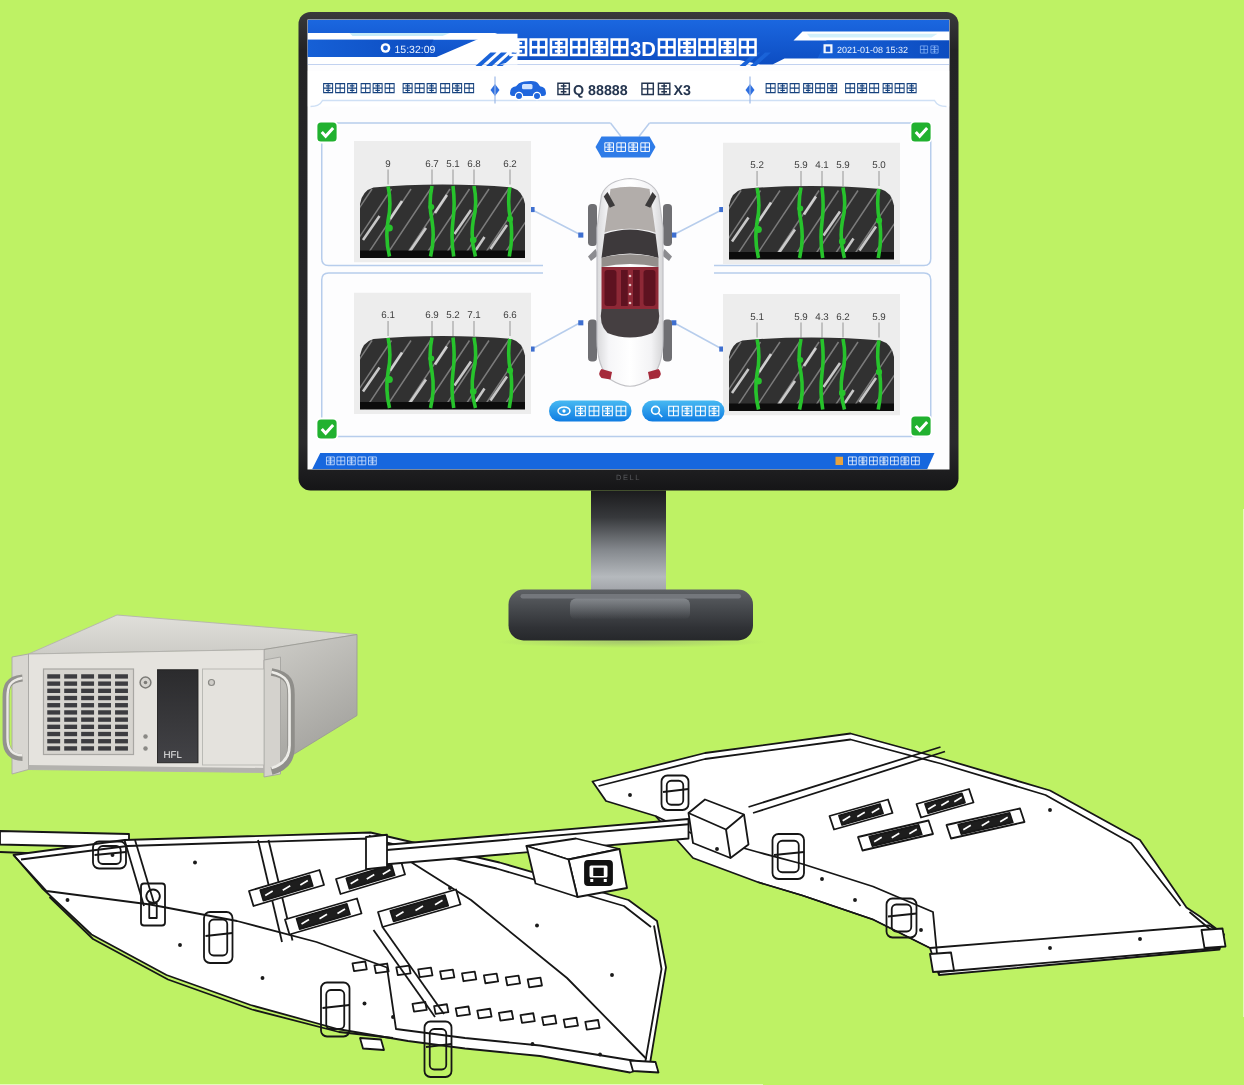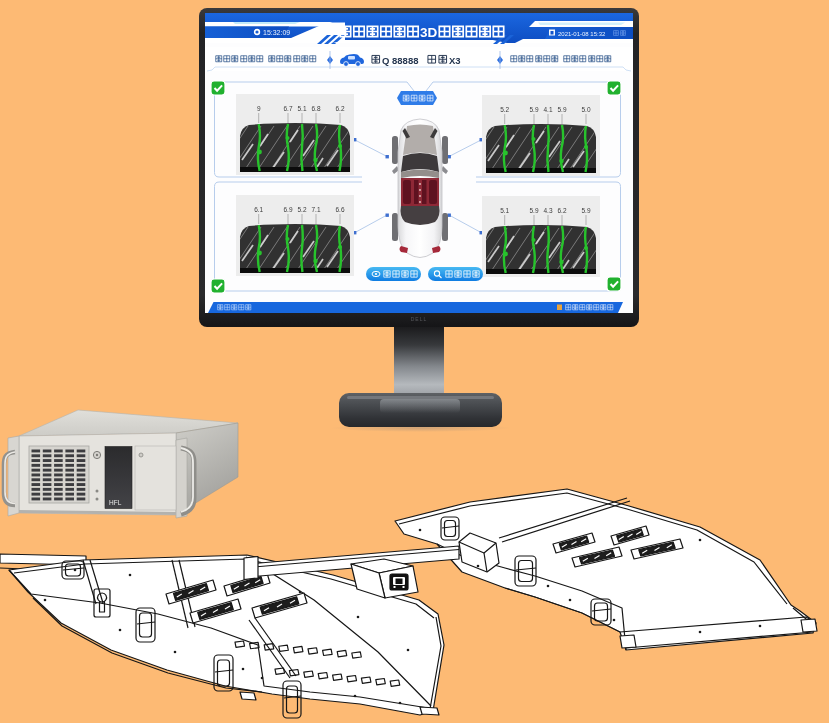--- a/index.html
+++ b/index.html
@@ -1,16 +1,16 @@
 <!DOCTYPE html>
 <html><head>
 <meta charset="utf-8">
 <style>
   html,body{margin:0;padding:0;background:#fff;}
-  #stage{position:relative;width:829px;height:723px;background:#fdba74;overflow:hidden;
+  #stage{position:relative;width:829px;height:723px;background:#bef264;overflow:hidden;
          font-family:"Liberation Sans",sans-serif;}
   .abs{position:absolute;}
 </style>
 </head>
 <body>
 <div id="stage">
 
 <svg width="0" height="0" style="position:absolute">
   <defs>
     <path id="zg" d="M1,1H9V9H1Z M1,5H9 M5,1V9 M3,3H7 M3,7H7" fill="none"></path>

